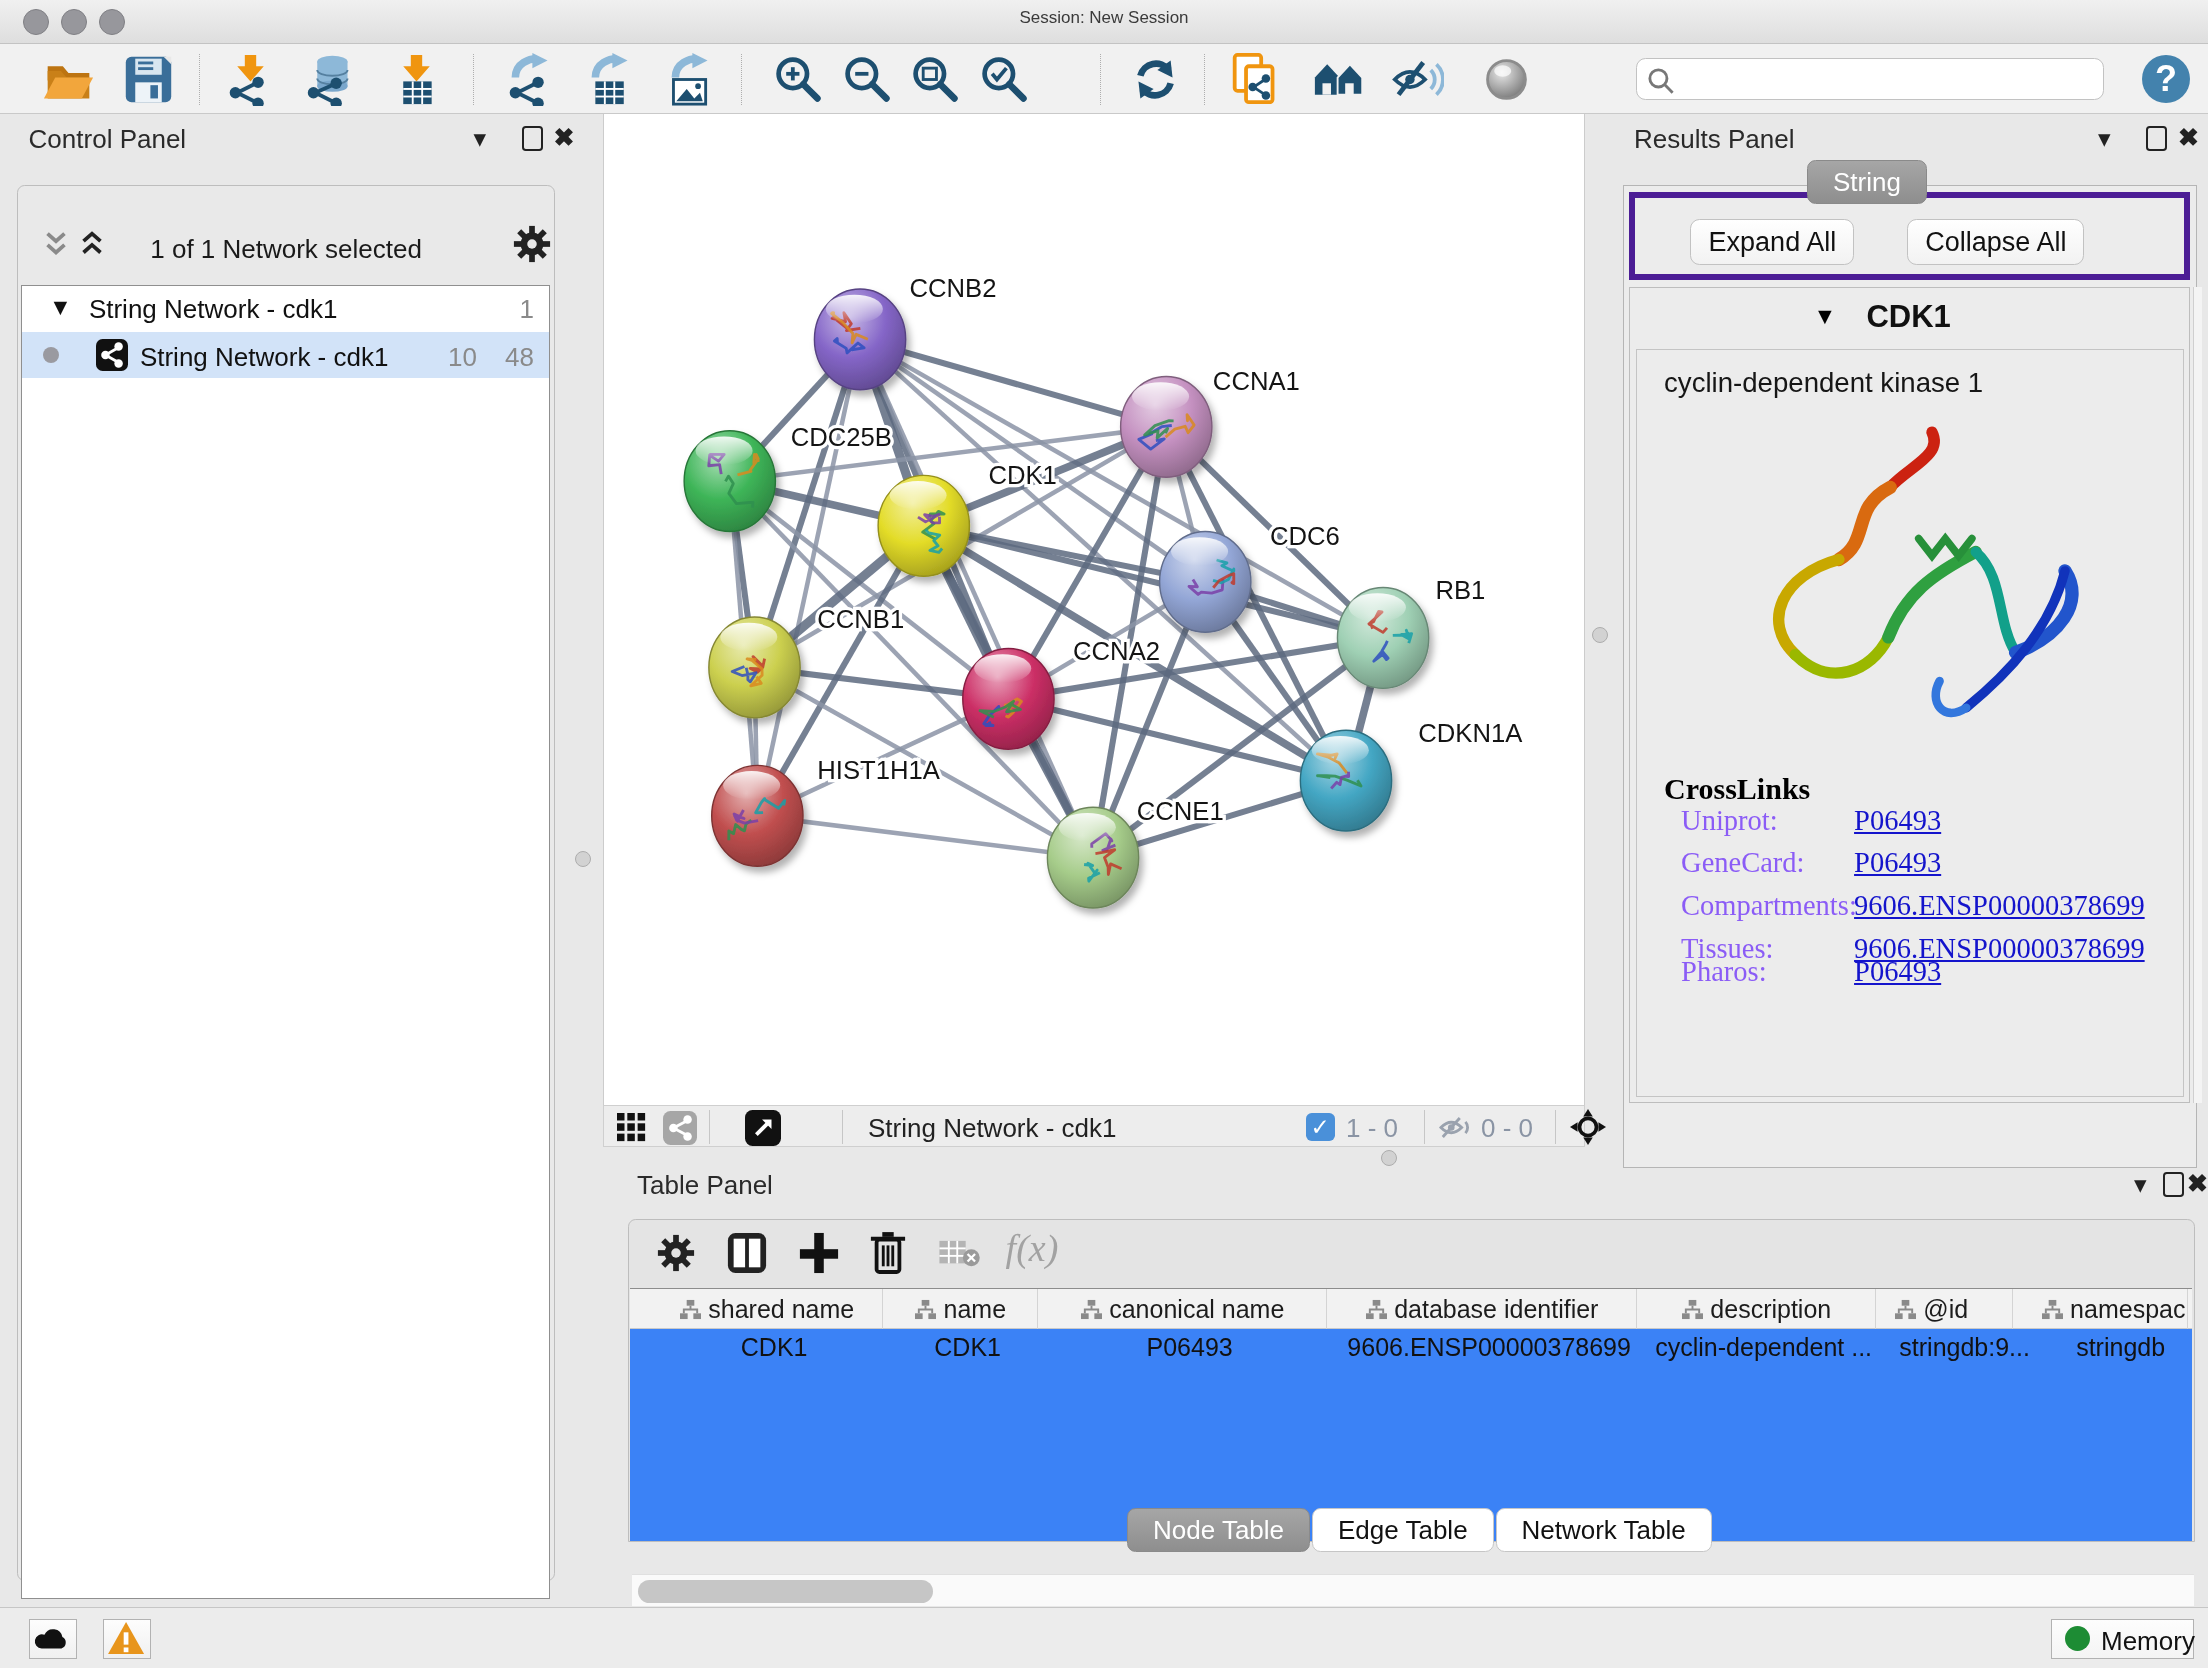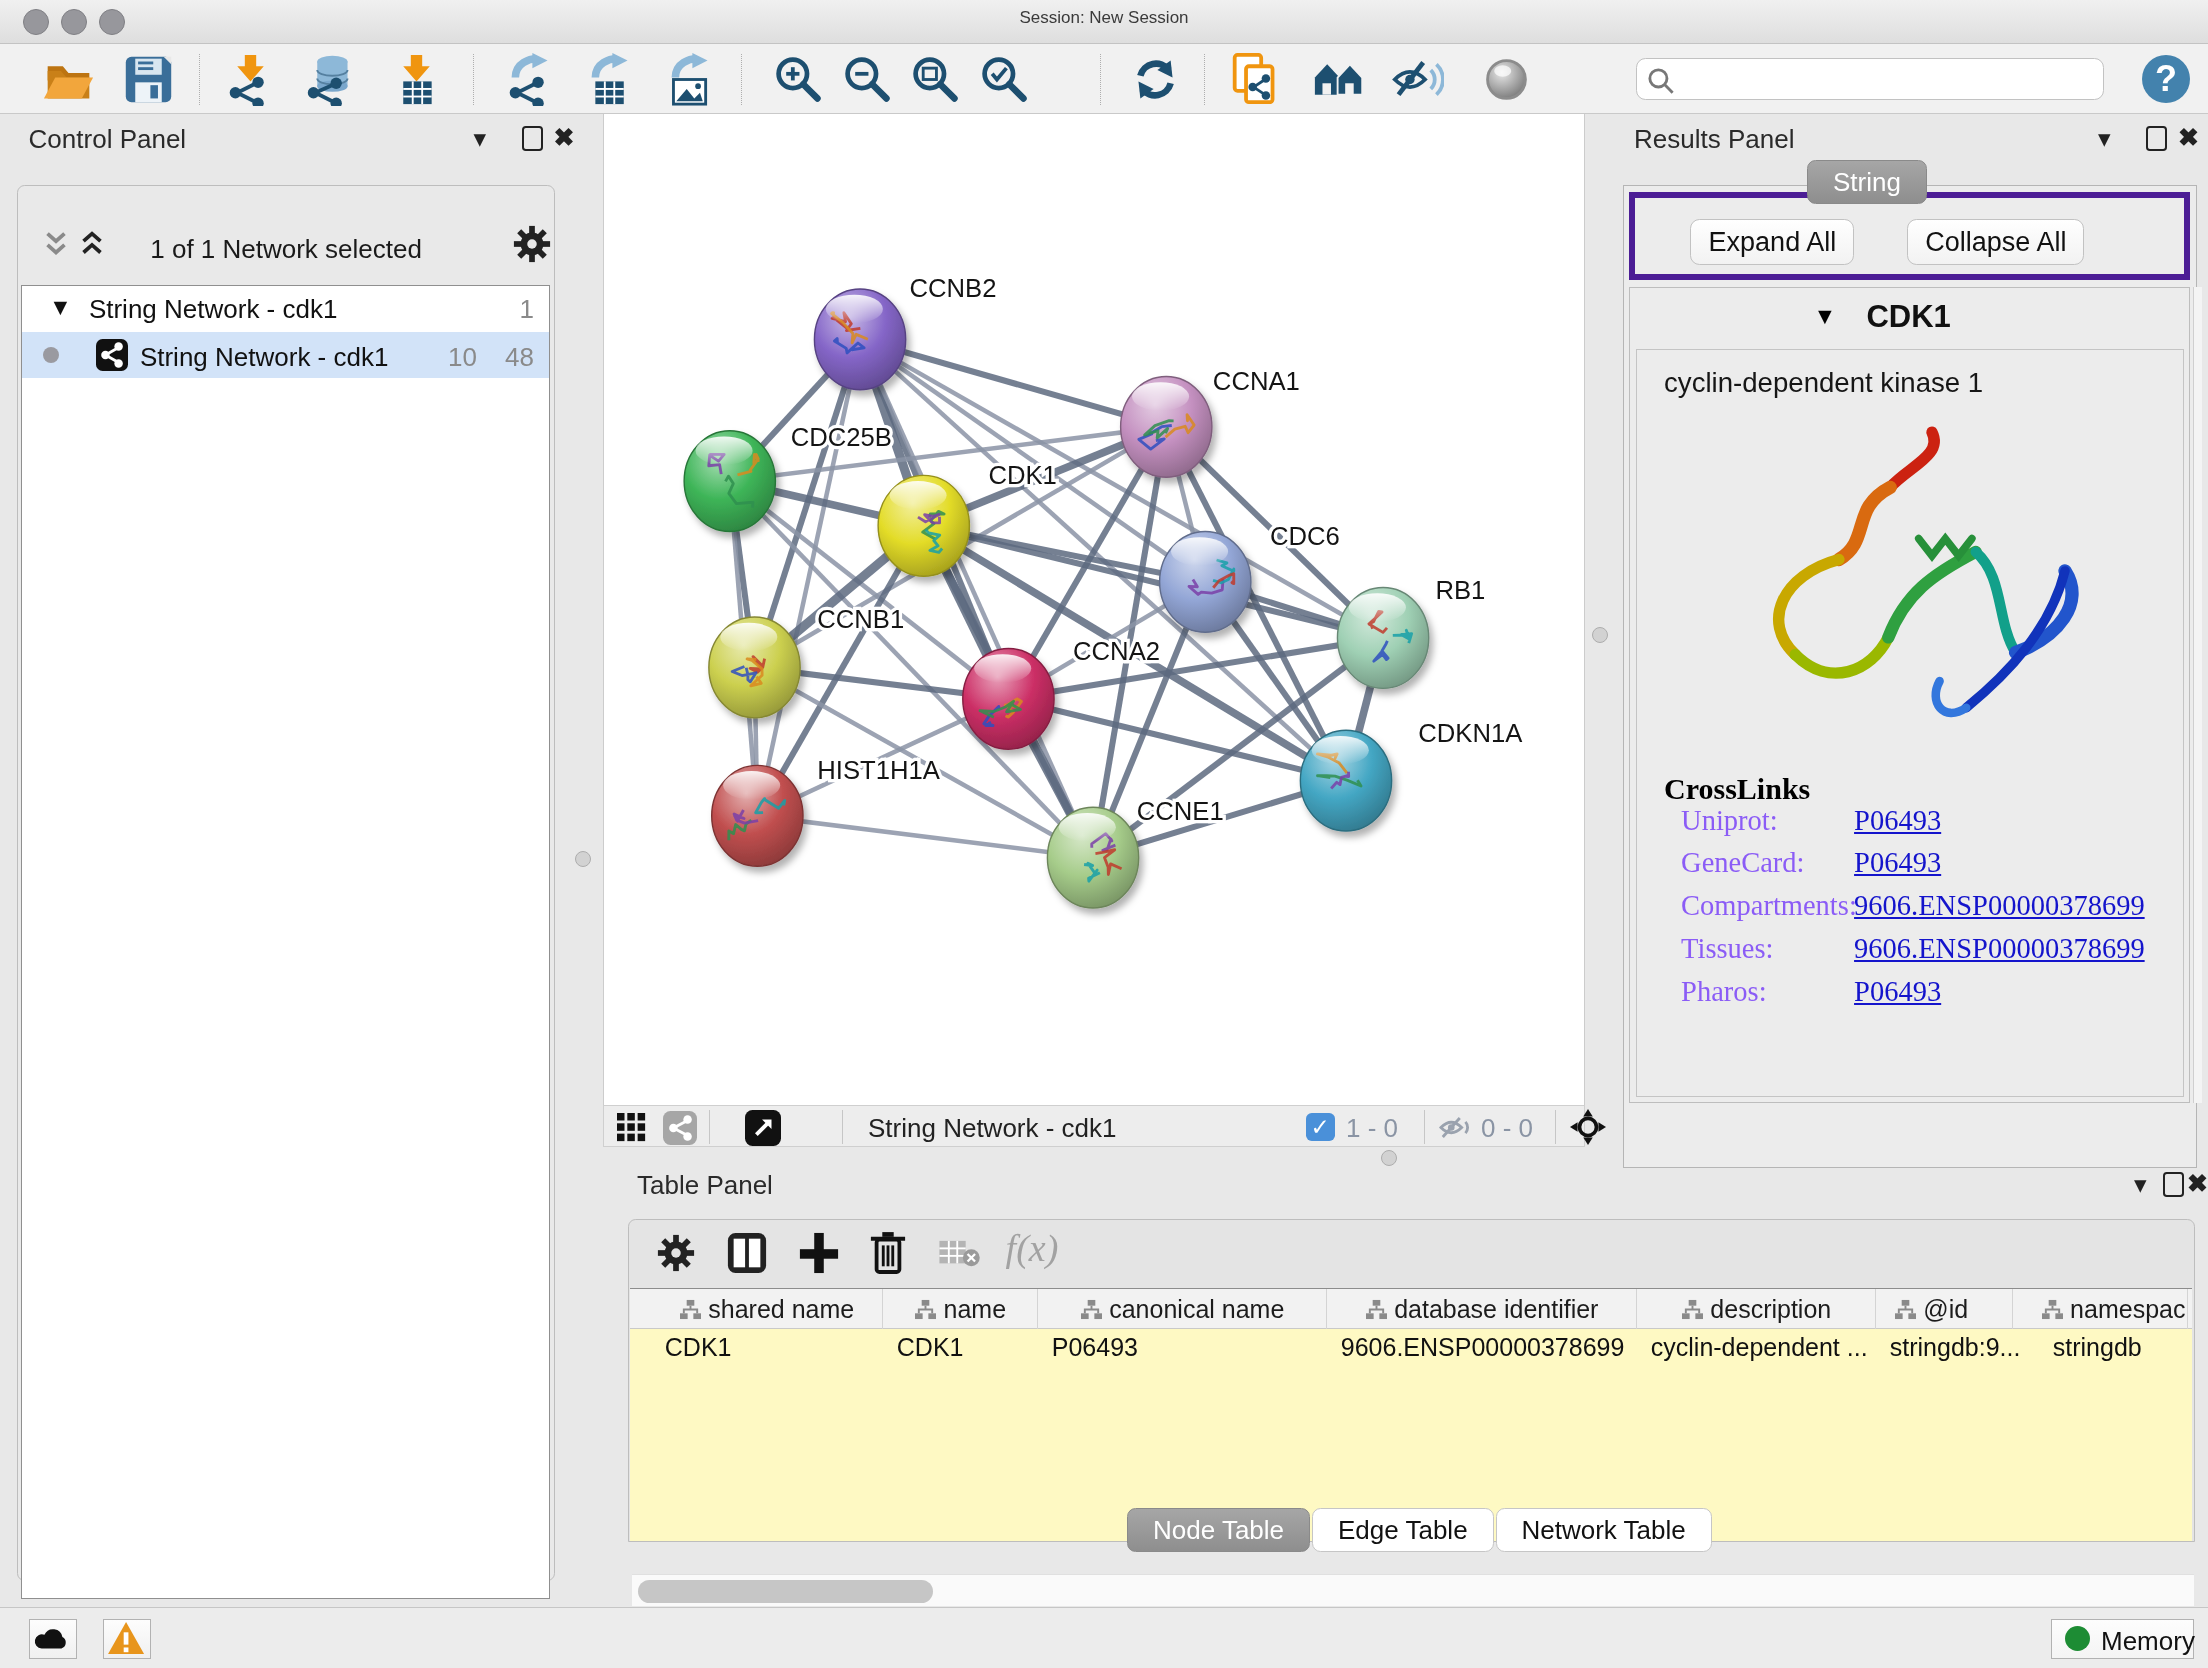--- a/index.html
+++ b/index.html
@@ -73,21 +73,21 @@
   #xl-title { left:27px; top:422px; font-size:30px; font-weight:bold; color:#000; font-family:"Liberation Serif",serif; }
   .xl-row { position:absolute; left:44px; width:495px; height:43px; font-size:28.5px; font-family:"Liberation Serif",serif; }
   .xl-label { position:absolute; left:0; color:#8b5cf6; }
   .xl-value { position:absolute; left:173px; color:#1414cc; text-decoration:underline; }
   #rp-scroll { left:569px; top:101px; width:9.5px; height:816px; background:#f4f4f4; border-left:1px solid #cfcfcf; }
 
   
   #table-panel { left:620px; top:1168px; width:1583px; height:380px; }
   #tp-inner { left:7.6px; top:51px; width:1567px; height:323px; background:#e4e4e4; border:1px solid #bdbdbd; border-radius:7.6px 7.6px 0 0; }
   #tp-toolbar { left:0; top:0; width:100%; height:67px; }
-  #tp-table { left:1.9px; top:68px; width:1562px; height:253px; background:#fef9c3; border-top:1.9px solid #8c8c8c; }
+  #tp-table { left:1.9px; top:68px; width:1562px; height:253px; background:#3b82f6; border-top:1.9px solid #8c8c8c;text-align:center; }
   #thead-row { position:absolute; left:0; top:0; height:40px; width:100%; background:#f2f2f2; border-bottom:1px solid #c9c9c9; }
   .th { position:absolute; top:0; height:40px; border-right:1px solid #d4d4d4; font-size:25px; color:#1c1c1c;
     display:flex; align-items:center; justify-content:center; gap:7.6px; }
   .td { position:absolute; top:44px; height:38px; font-size:25px; color:#111; padding-left:13.3px; }
   #tp-hscroll { left:1.9px; top:285px; width:1562px; height:32px; background:#fafafa; border-top:1px solid #e0e0e0; }
   #tp-hthumb { left:5.7px; top:4.8px; width:295px; height:23px; background:#c6c6c6; border-radius:11.4px; }
   #tp-tabs { left:507px; top:340px; height:46px; }
 
   
   #bottom-bar { left:0; top:1607px; width:2208px; height:61px; background:#ececec; border-top:1px solid #c6c6c6; }
@@ -664,21 +664,21 @@
                 <a class="xl-value">P06493</a>
               </div>
               <div class="xl-row" style="top: 540px;">
                 <span class="xl-label">Compartments:</span>
                 <a class="xl-value">9606.ENSP00000378699</a>
               </div>
               <div class="xl-row" style="top: 583px;">
                 <span class="xl-label">Tissues:</span>
                 <a class="xl-value">9606.ENSP00000378699</a>
               </div>
-              <div class="xl-row" style="top: 626px;">
+              <div class="xl-row" style="top: 606px;">
                 <span class="xl-label">Pharos:</span>
                 <a class="xl-value">P06493</a>
               </div>
             </div>
         </div>
       </div>
       <div id="rp-scroll" class="abs"></div>
     </div>
     <div class="tab active abs" id="rp-tab">String</div>
   </div>

